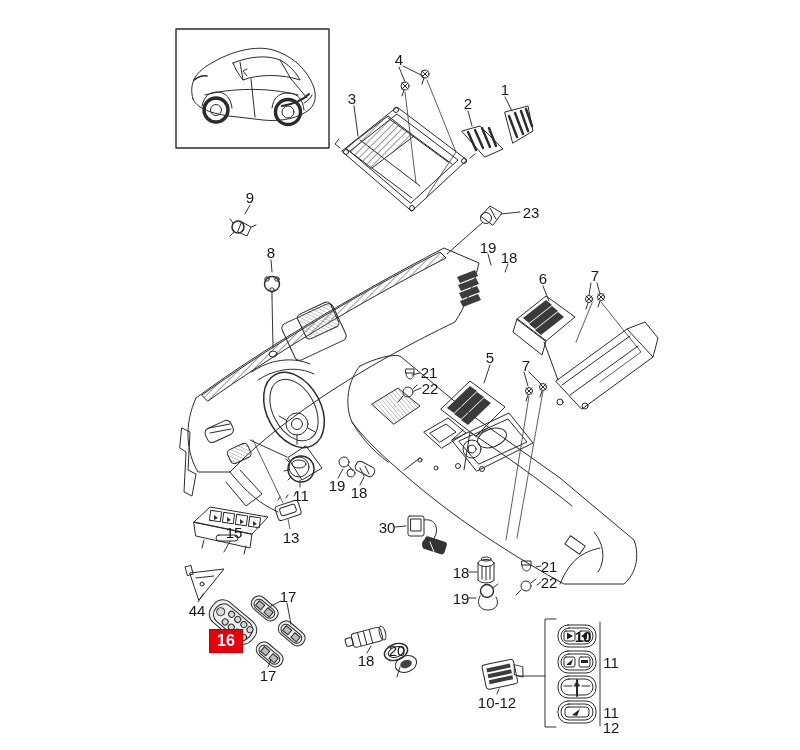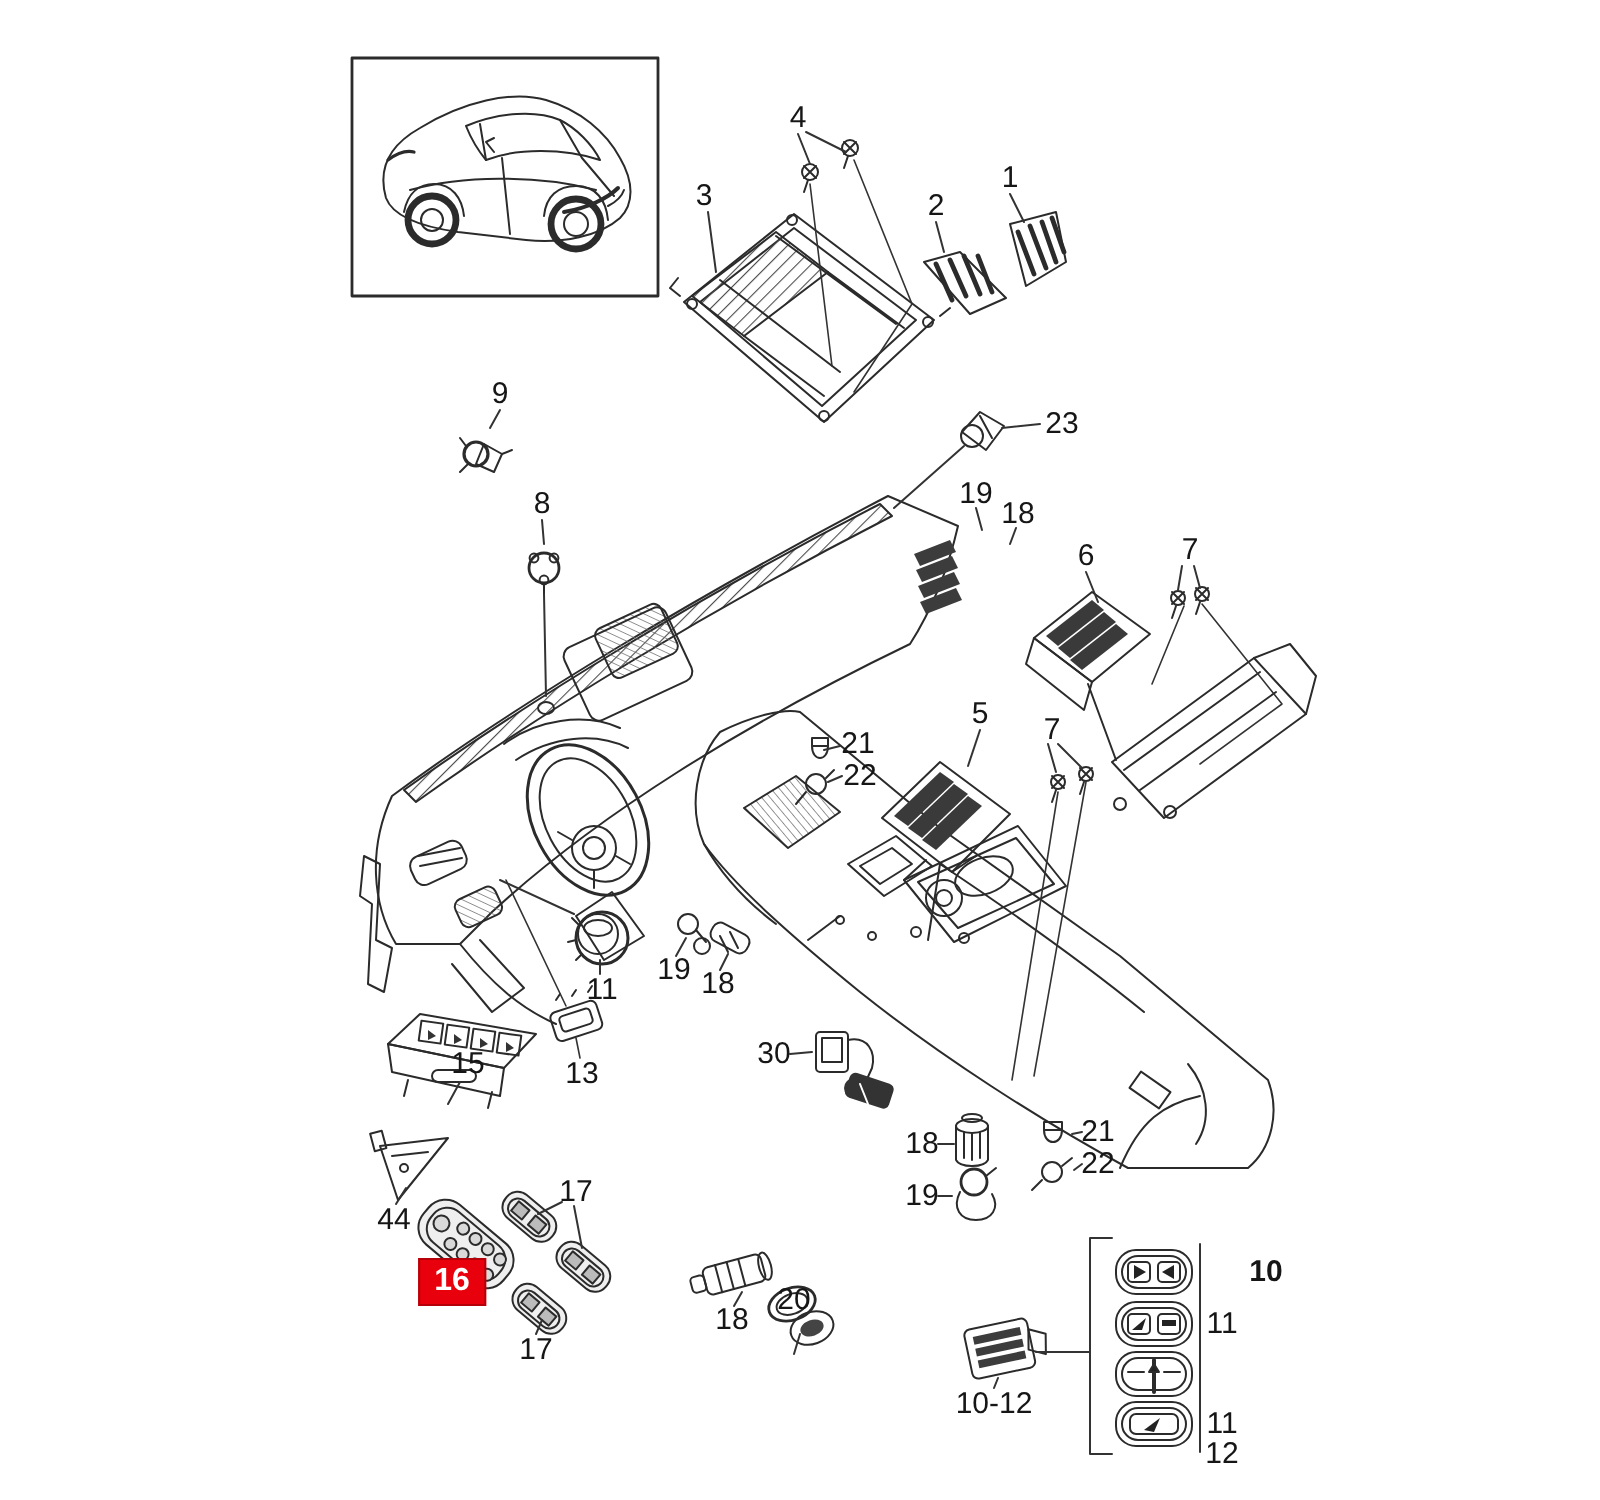--- a/index.html
+++ b/index.html
@@ -401,18 +401,18 @@
       <div class="callout hl" style="left: 226px; top: 641px;">16</div>
       <div class="callout" style="left: 288px; top: 596px;">17</div>
       <div class="callout" style="left: 268px; top: 675px;">17</div>
       <div class="callout" style="left: 366px; top: 660px;">18</div>
       <div class="callout" style="left: 397px; top: 650px;">20</div>
       <div class="callout" style="left: 461px; top: 572px;">18</div>
       <div class="callout" style="left: 461px; top: 598px;">19</div>
       <div class="callout" style="left: 549px; top: 566px;">21</div>
       <div class="callout" style="left: 549px; top: 582px;">22</div>
       <div class="callout" style="left: 497px; top: 702px; text-align: right;">10-12</div>
-      <div class="callout" style="left: 633px; top: 636px; font-weight: bold;">10</div>
+      <div class="callout" style="left: 583px; top: 636px; font-weight: bold;">10</div>
       <div class="callout" style="left: 611px; top: 662px;">11</div>
       <div class="callout" style="left: 611px; top: 687px; margin-top: 40px;">12</div>
       <div class="callout" style="left: 611px; top: 712px;">11</div>
     </div>
 </div>
 
 </body></html>

